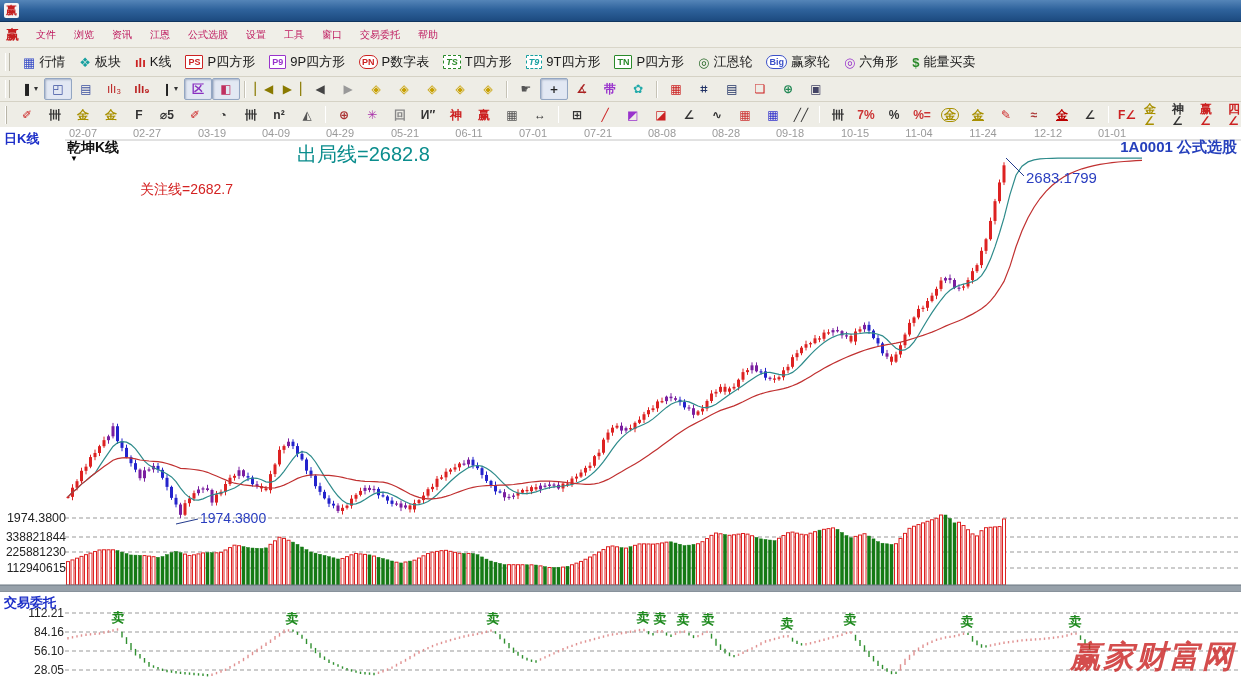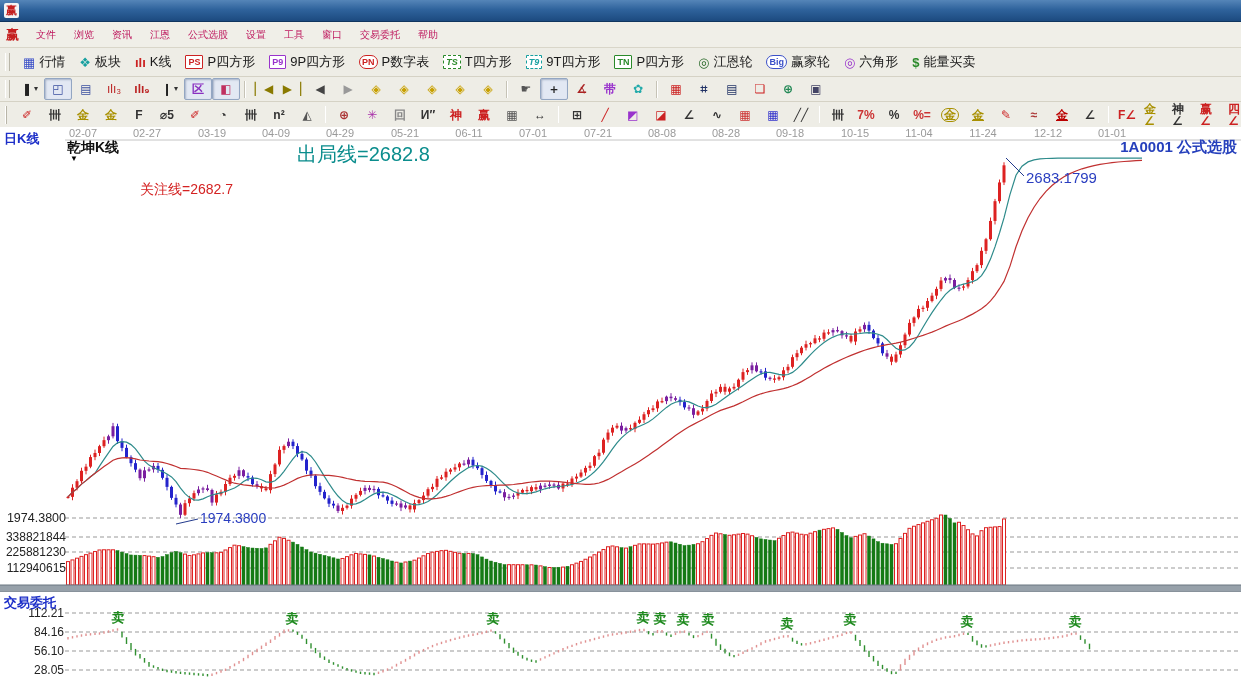--- a/index.html
+++ b/index.html
@@ -1274,14 +1274,15 @@
         <text x="1075" y="33.7789661319073" text-anchor="middle" font-size="13" font-weight="bold" fill="#1f8a1f">卖</text>
       </svg>
 
     <div class="lbl panel-label">日K线</div>
     <div class="lbl qk">乾坤K线</div>
     <div class="lbl qk-arrow">▼</div>
     <div class="lbl watch">关注线=2682.7</div>
     <div class="lbl exit">出局线=2682.8</div>
     <div class="lbl sym">1A0001  公式选股</div>
     <div class="lbl indname">交易委托</div>
+    <div class="watermark">赢家财富网</div>
   </div>
 </div>
 
 </body></html>

